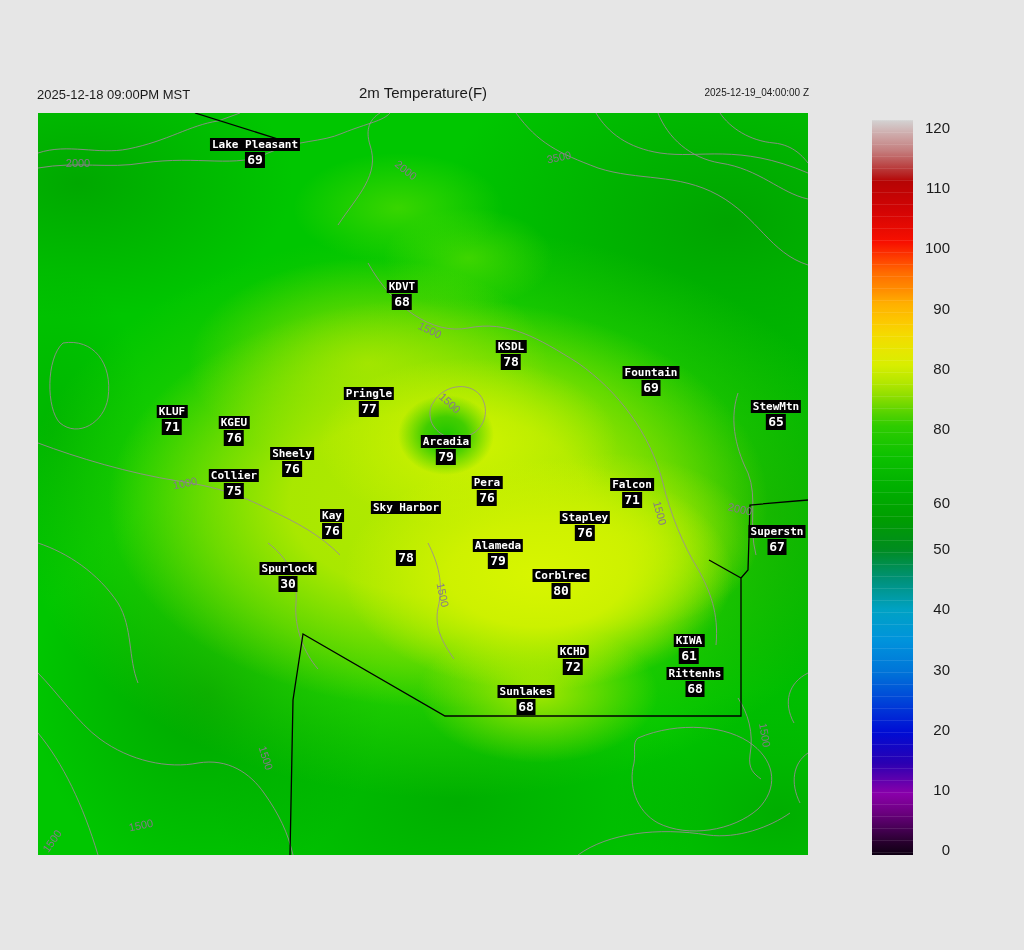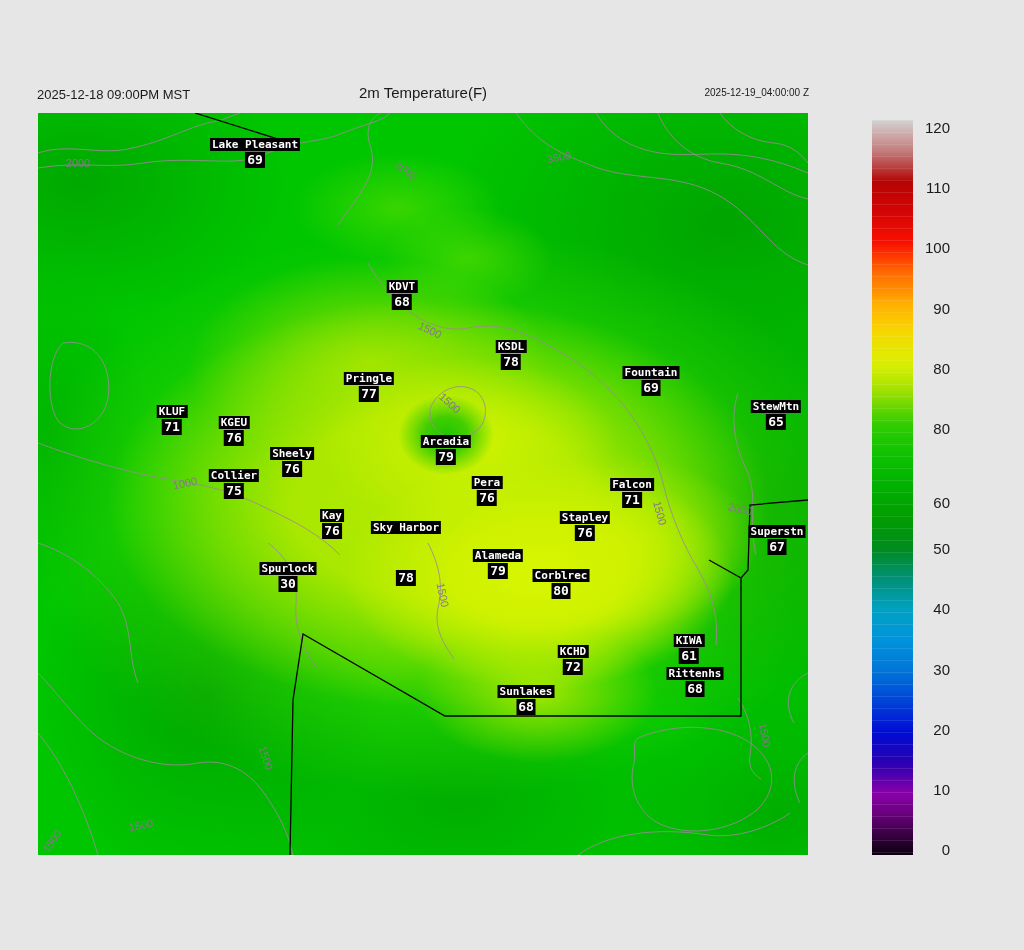--- a/index.html
+++ b/index.html
@@ -127,21 +127,21 @@
         <div class="st-temp">69</div>
       </div>
       <div class="station" style="left: 364px; top: 167px;">
         <div class="st-name">KDVT</div>
         <div class="st-temp">68</div>
       </div>
       <div class="station" style="left: 473px; top: 227px;">
         <div class="st-name">KSDL</div>
         <div class="st-temp">78</div>
       </div>
-      <div class="station" style="left: 331px; top: 259px;">
+      <div class="station" style="left: 331px; top: 274px;">
         <div class="st-name">Pringle</div>
         <div class="st-temp">77</div>
       </div>
       <div class="station" style="left: 613px; top: 253px;">
         <div class="st-name">Fountain</div>
         <div class="st-temp">69</div>
       </div>
       <div class="station" style="left: 134px; top: 292px;">
         <div class="st-name">KLUF</div>
         <div class="st-temp">71</div>
@@ -167,37 +167,37 @@
         <div class="st-temp">75</div>
       </div>
       <div class="station" style="left: 449px; top: 363px;">
         <div class="st-name">Pera</div>
         <div class="st-temp">76</div>
       </div>
       <div class="station" style="left: 594px; top: 365px;">
         <div class="st-name">Falcon</div>
         <div class="st-temp">71</div>
       </div>
-      <div class="station" style="left: 368px; top: 408px; gap: 36px;">
+      <div class="station" style="left: 368px; top: 388px; gap: 36px;">
         <div class="st-name">Sky Harbor</div>
         <div class="st-temp">78</div>
       </div>
       <div class="station" style="left: 294px; top: 396px;">
         <div class="st-name">Kay</div>
         <div class="st-temp">76</div>
       </div>
       <div class="station" style="left: 547px; top: 398px;">
         <div class="st-name">Stapley</div>
         <div class="st-temp">76</div>
       </div>
       <div class="station" style="left: 739px; top: 412px;">
         <div class="st-name">Superstn</div>
         <div class="st-temp">67</div>
       </div>
-      <div class="station" style="left: 460px; top: 436px;">
+      <div class="station" style="left: 460px; top: 426px;">
         <div class="st-name">Alameda</div>
         <div class="st-temp">79</div>
       </div>
       <div class="station" style="left: 250px; top: 449px;">
         <div class="st-name">Spurlock</div>
         <div class="st-temp">30</div>
       </div>
       <div class="station" style="left: 523px; top: 456px;">
         <div class="st-name">Corblrec</div>
         <div class="st-temp">80</div>

